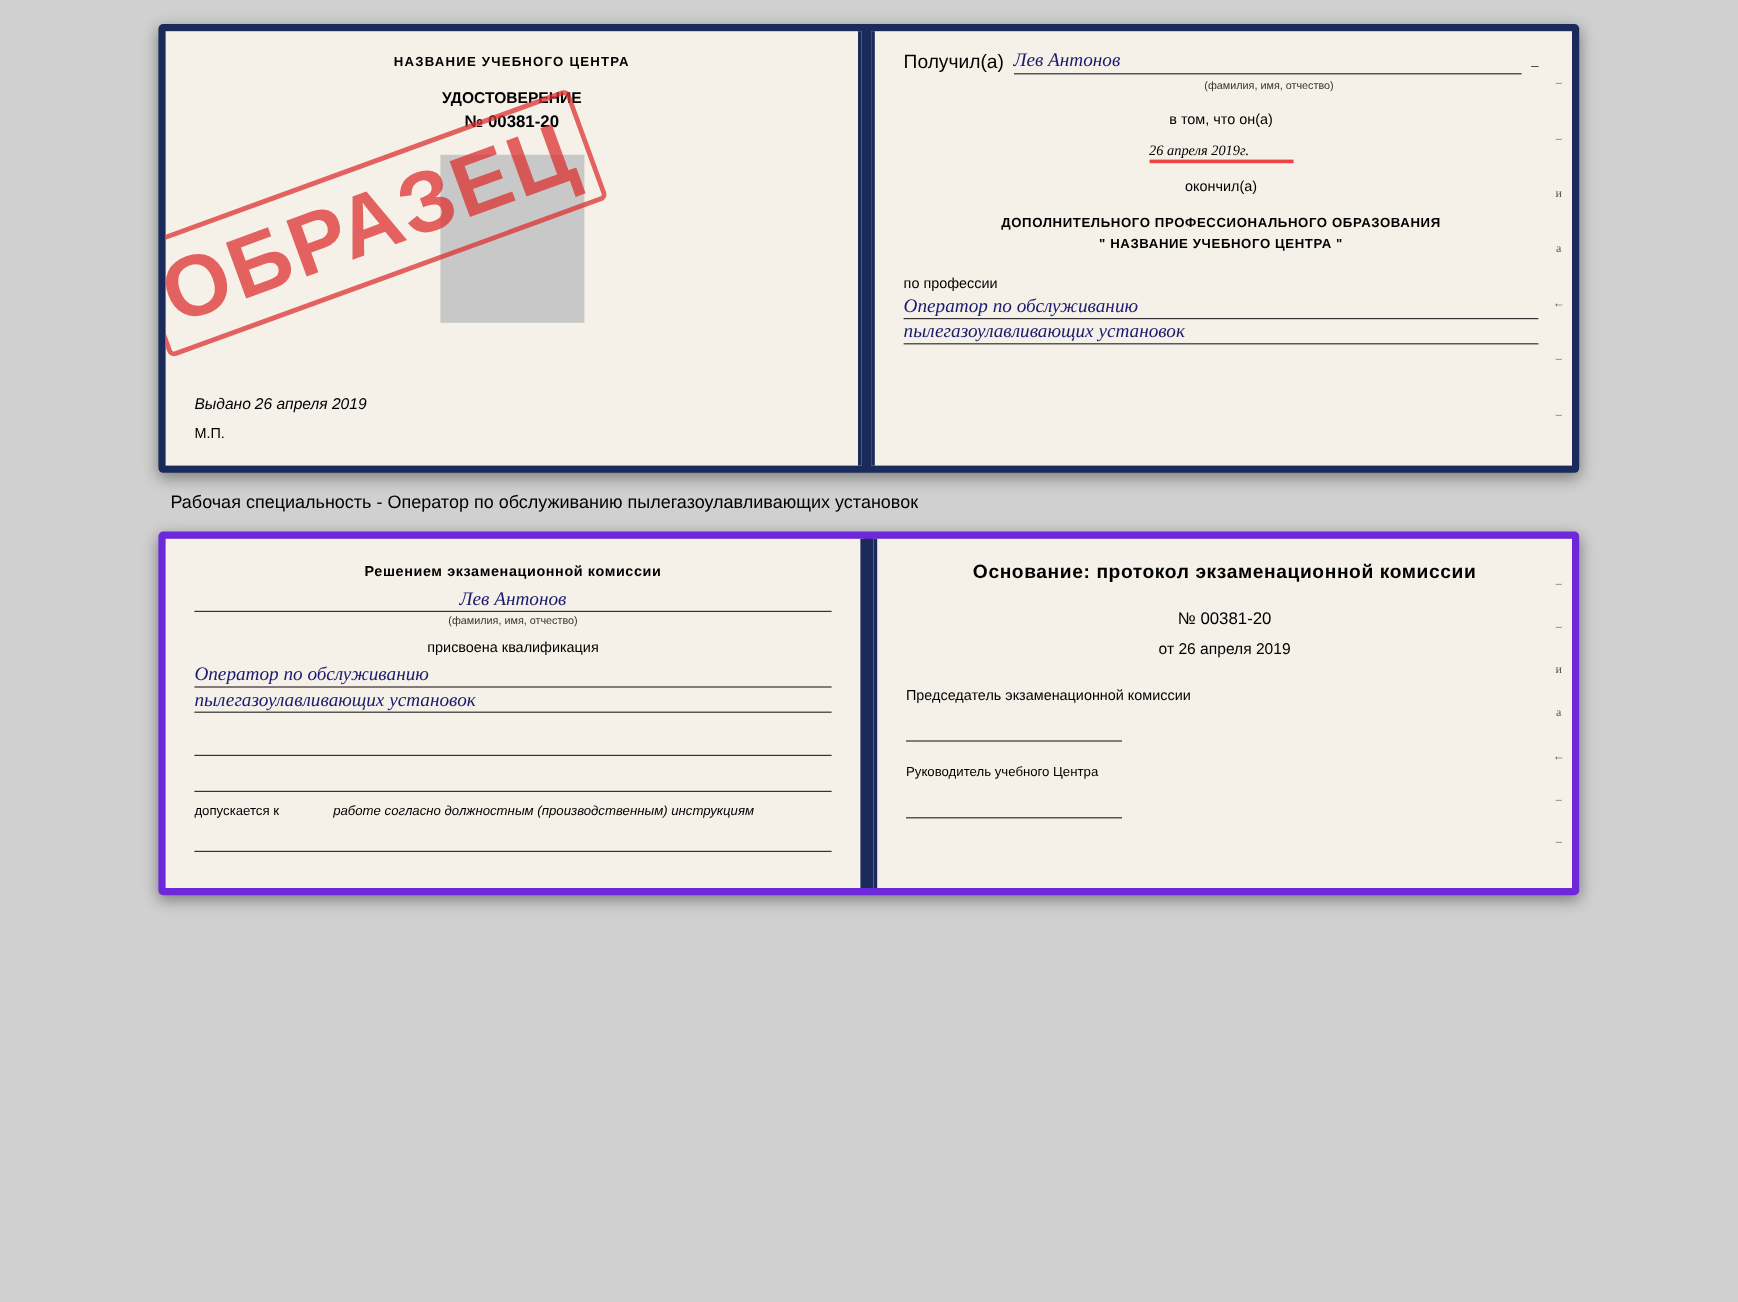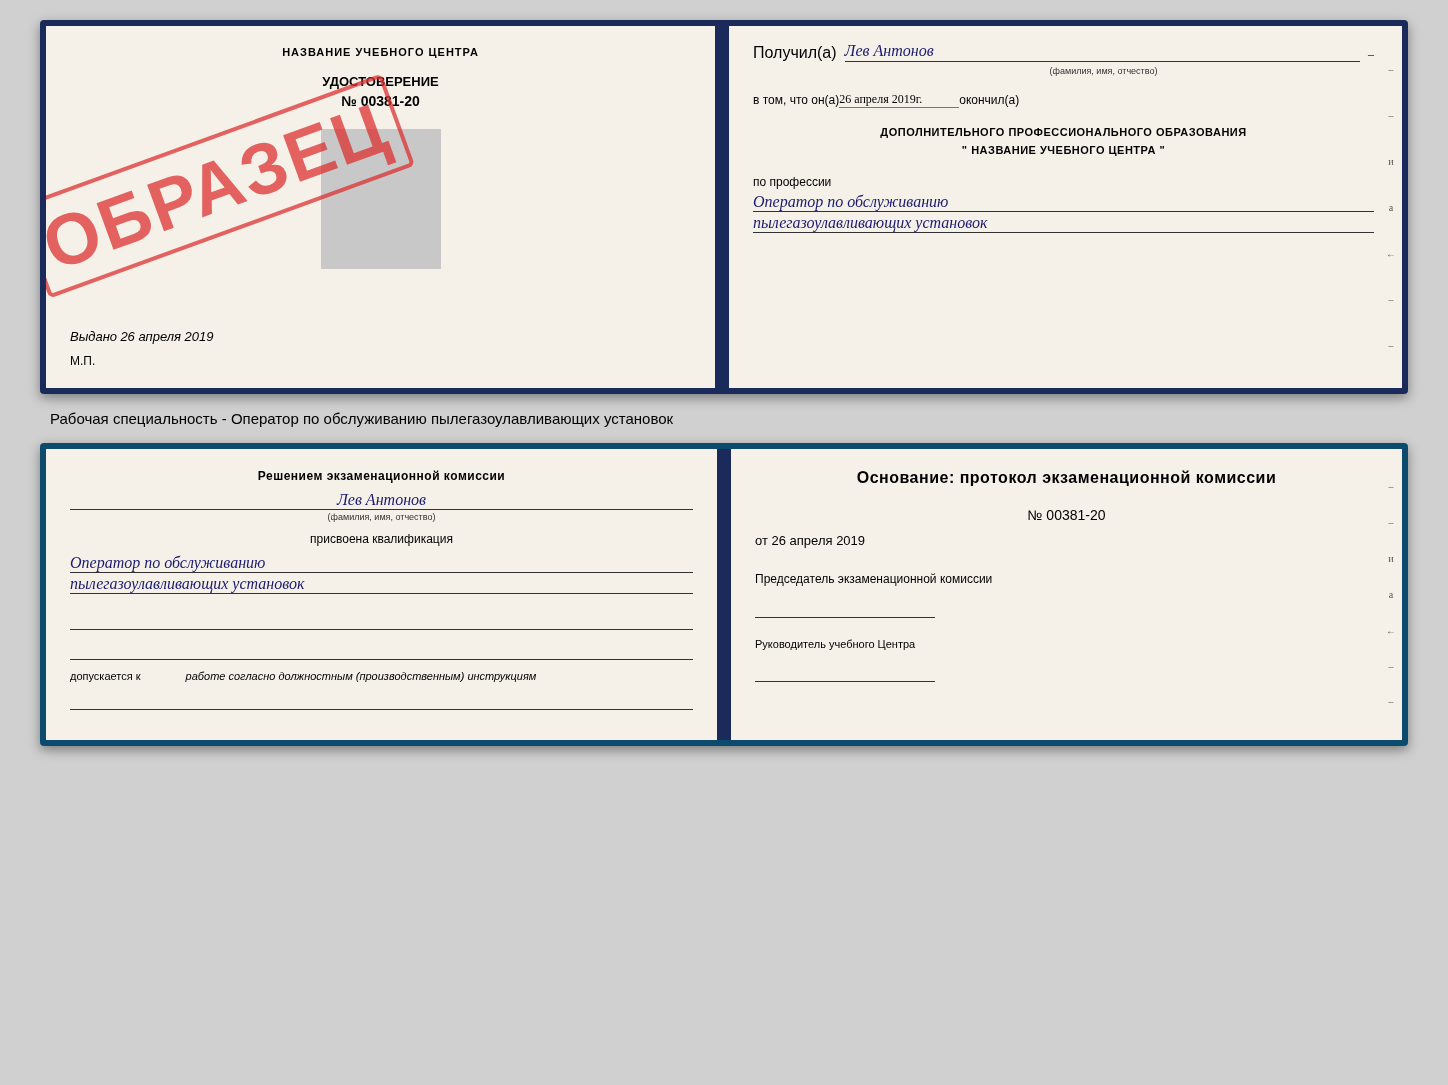--- a/index.html
+++ b/index.html
@@ -12,21 +12,21 @@
       padding: 20px;
       min-height: 1085px;
       width: 1448px;
     }
 
     .certificate-container {
       display: flex;
       flex-direction: column;
       align-items: center;
       gap: 16px;
-      width: 1368px;
+      width: 1184px;
     }
 
     
     .diploma-book {
       display: flex;
       width: 100%;
       background: #1a2a5a;
       padding: 6px;
       border-radius: 4px;
       box-shadow: 0 4px 12px rgba(0,0,0,0.4);
@@ -166,32 +166,34 @@
       text-align: center;
       margin-left: 80px;
       margin-bottom: 16px;
       font-family: Arial, sans-serif;
       color: #333;
     }
 
     .date-line {
       display: flex;
       align-items: center;
-      gap: 0;
+      gap: 12px;
       margin-bottom: 16px;
+      flex-direction: column;
     }
 
     .date-label {
       font-size: 12px;
       font-family: Arial, sans-serif;
     }
 
     .date-value {
       font-size: 12px;
-      border-bottom: 1px solid #ef4444;
+      font-style: italic;
+      border-bottom: 3px solid #ef4444;
       min-width: 120px;
     }
 
     .finished-label {
       font-size: 12px;
       font-family: Arial, sans-serif;
     }
 
     .org-block {
       text-align: center;
@@ -249,21 +251,21 @@
       font-size: 15px;
       font-family: Arial, sans-serif;
       align-self: flex-start;
       margin-left: 10px;
     }
 
     
     .bottom-book {
       display: flex;
       width: 100%;
-      background: #0c4a6e;
+      background: #6d28d9;
       padding: 6px;
       border-radius: 4px;
       box-shadow: 0 4px 12px rgba(0,0,0,0.4);
     }
 
     .bottom-page {
       background: #f5f0e8;
       flex: 1;
       padding: 20px 24px;
       position: relative;
@@ -358,21 +360,21 @@
     }
 
     .protocol-number {
       text-align: center;
       font-size: 14px;
       font-family: Arial, sans-serif;
       margin-bottom: 10px;
     }
 
     .protocol-date {
-      text-align: left;
+      text-align: center;
       font-size: 13px;
       font-family: Arial, sans-serif;
       margin-bottom: 24px;
     }
 
     .chairman-label {
       font-size: 12px;
       font-family: Arial, sans-serif;
       margin-bottom: 4px;
     }

